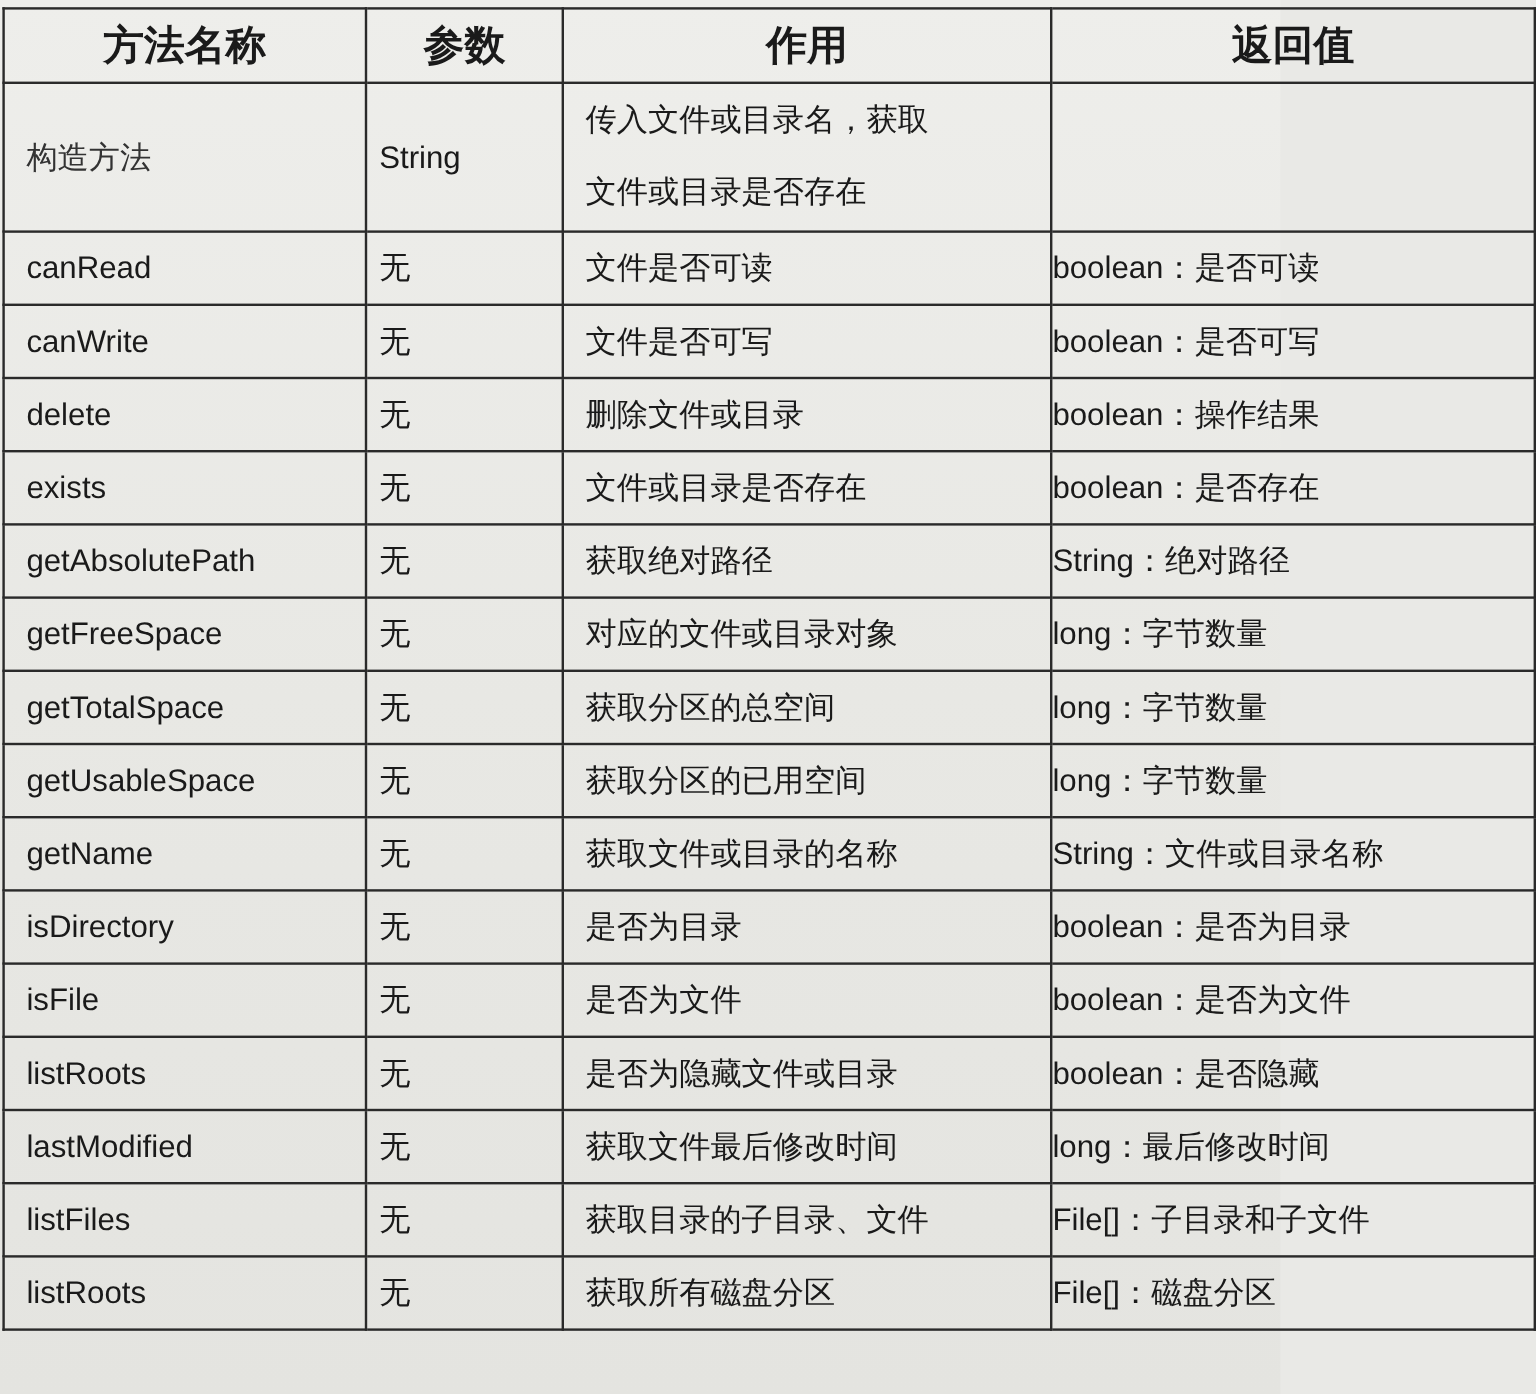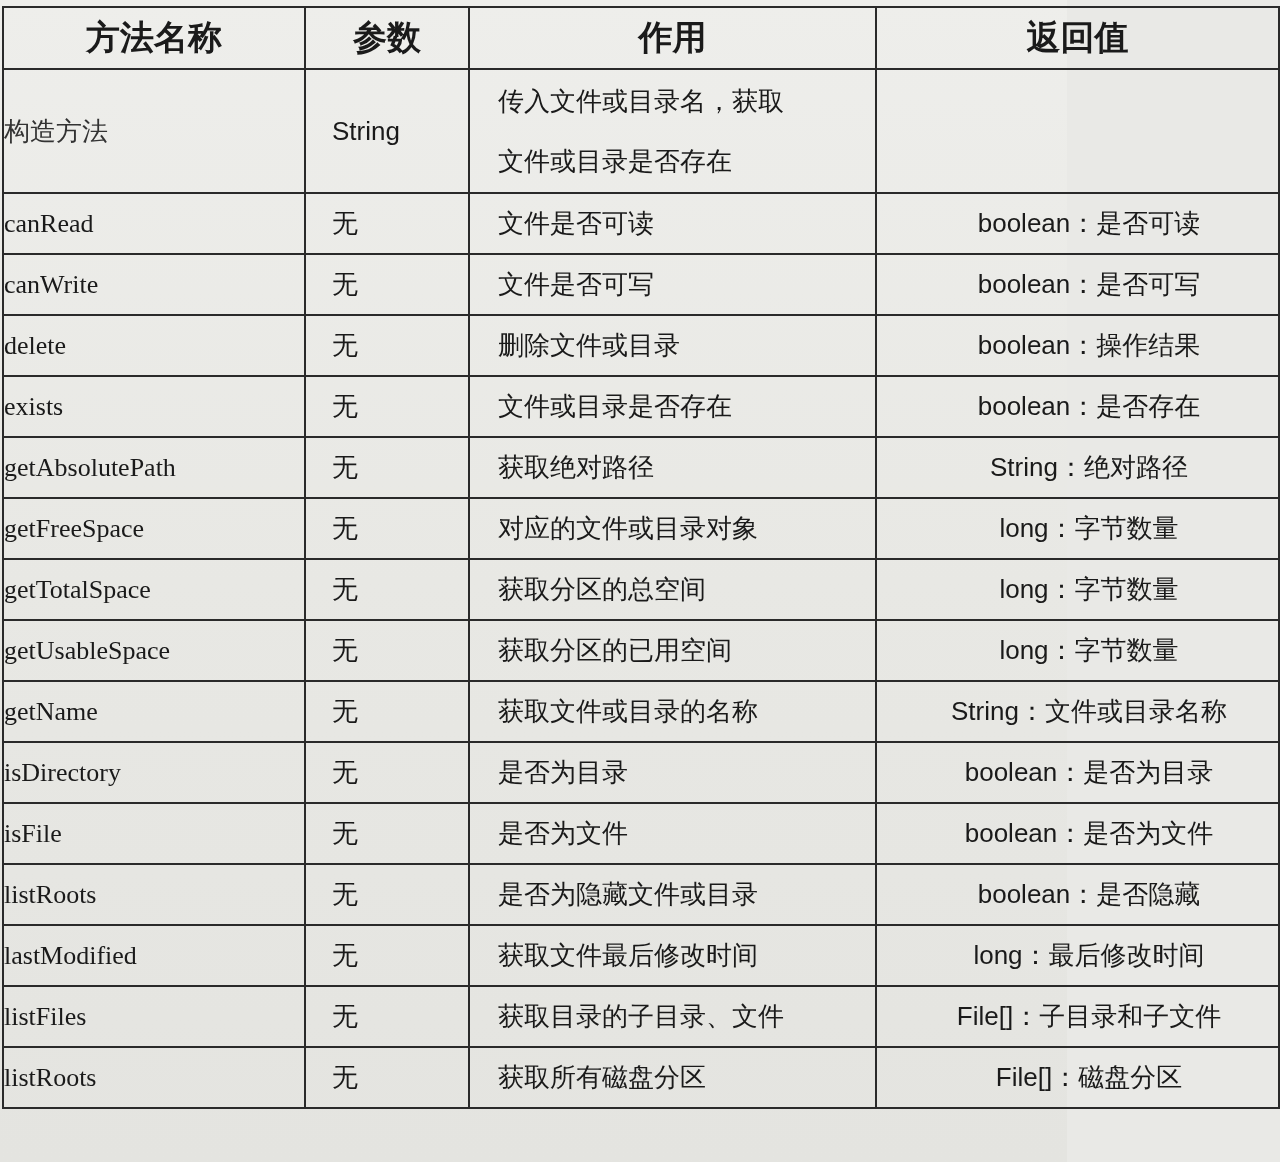--- a/index.html
+++ b/index.html
@@ -23,24 +23,24 @@
     border: 2px solid #2a2a2a;
     padding: 0;
     vertical-align: middle;
   }
   th {
     height: 60px;
     font-size: 34px; font-weight: bold; text-align: center;
     font-family: "DejaVu Sans", sans-serif;
   }
   td { height: 59px; font-size: 26px; }
-  td.c1 { font-family: Liberation Serif, serif; }
-  td.c2 { padding-left: 26px; }
-  td.c3 { padding-left: 28px; font-family: Liberation Sans, sans-serif; }
-  td.c4 { padding-left: 23px; text-align: center; }
+  td.c1 { padding-left: 18px; font-family: Liberation Sans, sans-serif; }
+  td.c2 { padding-left: 10px; }
+  td.c3 { padding-left: 18px; font-family: Liberation Mono, monospace; }
+  td.c4 { padding-left: 0; }
   .ret-type { font-family: "Liberation Sans", sans-serif; }
   .ret-desc { font-family: "DejaVu Serif", serif; }
   tr.tall td { height: 122px; }
   .line { display: block; line-height: 60px; }
   .c1-cn { font-family: "DejaVu Serif", serif; color: #333; }
 </style>
 </head>
 <body>
 
 <div class="sheet">

